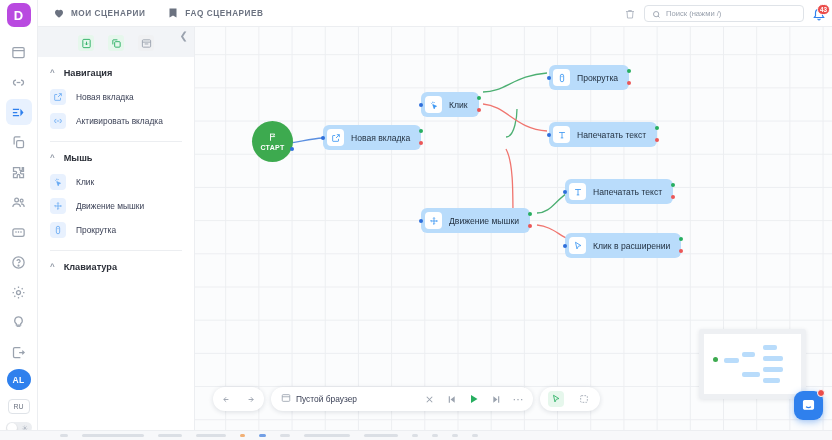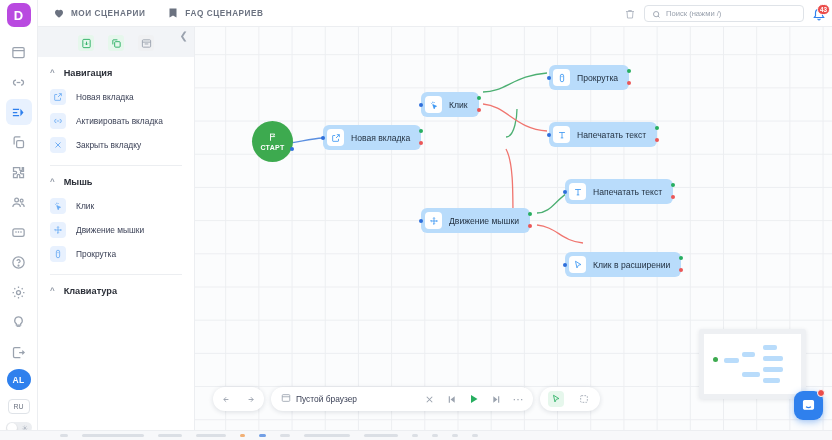--- a/index.html
+++ b/index.html
@@ -440,28 +440,20 @@
             <span class="act-ico">
               <svg viewBox="0 0 24 24" fill="none" stroke="currentColor" stroke-width="2">
                   <path d="M9 12h6"></path>
                   <path d="M8 8a4 4 0 000 8"></path>
                   <path d="M16 8a4 4 0 010 8"></path>
                 </svg>
             </span>
             <span class="act-label">Активировать вкладка</span>
           </div>
 
-          <div class="act">
-            <span class="act-ico">
-              <svg viewBox="0 0 24 24" fill="none" stroke="currentColor" stroke-width="2.2">
-                  <path d="M6 6l12 12M18 6L6 18"></path>
-                </svg>
-            </span>
-            <span class="act-label">Закрыть вкладку</span>
-          </div>
 
 
 
           <div class="divider"></div>
 
           <div class="group-head">
             <span class="chev">^</span>
             <span>Мышь</span>
           </div>
 
@@ -605,21 +597,21 @@
           <span class="nico">
             <svg viewBox="0 0 24 24" fill="none" stroke="currentColor" stroke-width="2">
                 <path d="M5 6h14M12 6v13M9 19h6"></path>
               </svg>
           </span>
           <span>Напечатать текст</span>
           <i class="port og"></i>
           <i class="port or"></i>
         </div>
 
-        <div class="node" style="left:370px; top:225px;align-items:center;">
+        <div class="node" style="left:370px; top:206px;align-items:center;">
           <i class="port in"></i>
           <span class="nico">
             <svg viewBox="0 0 24 24" fill="none" stroke="currentColor" stroke-width="2">
                 <path d="M6 3l13 8-6 1.5L9.5 19 6 3z"></path>
               </svg>
           </span>
           <span>Клик в расширении</span>
           <i class="port og"></i>
           <i class="port or"></i>
         </div>

